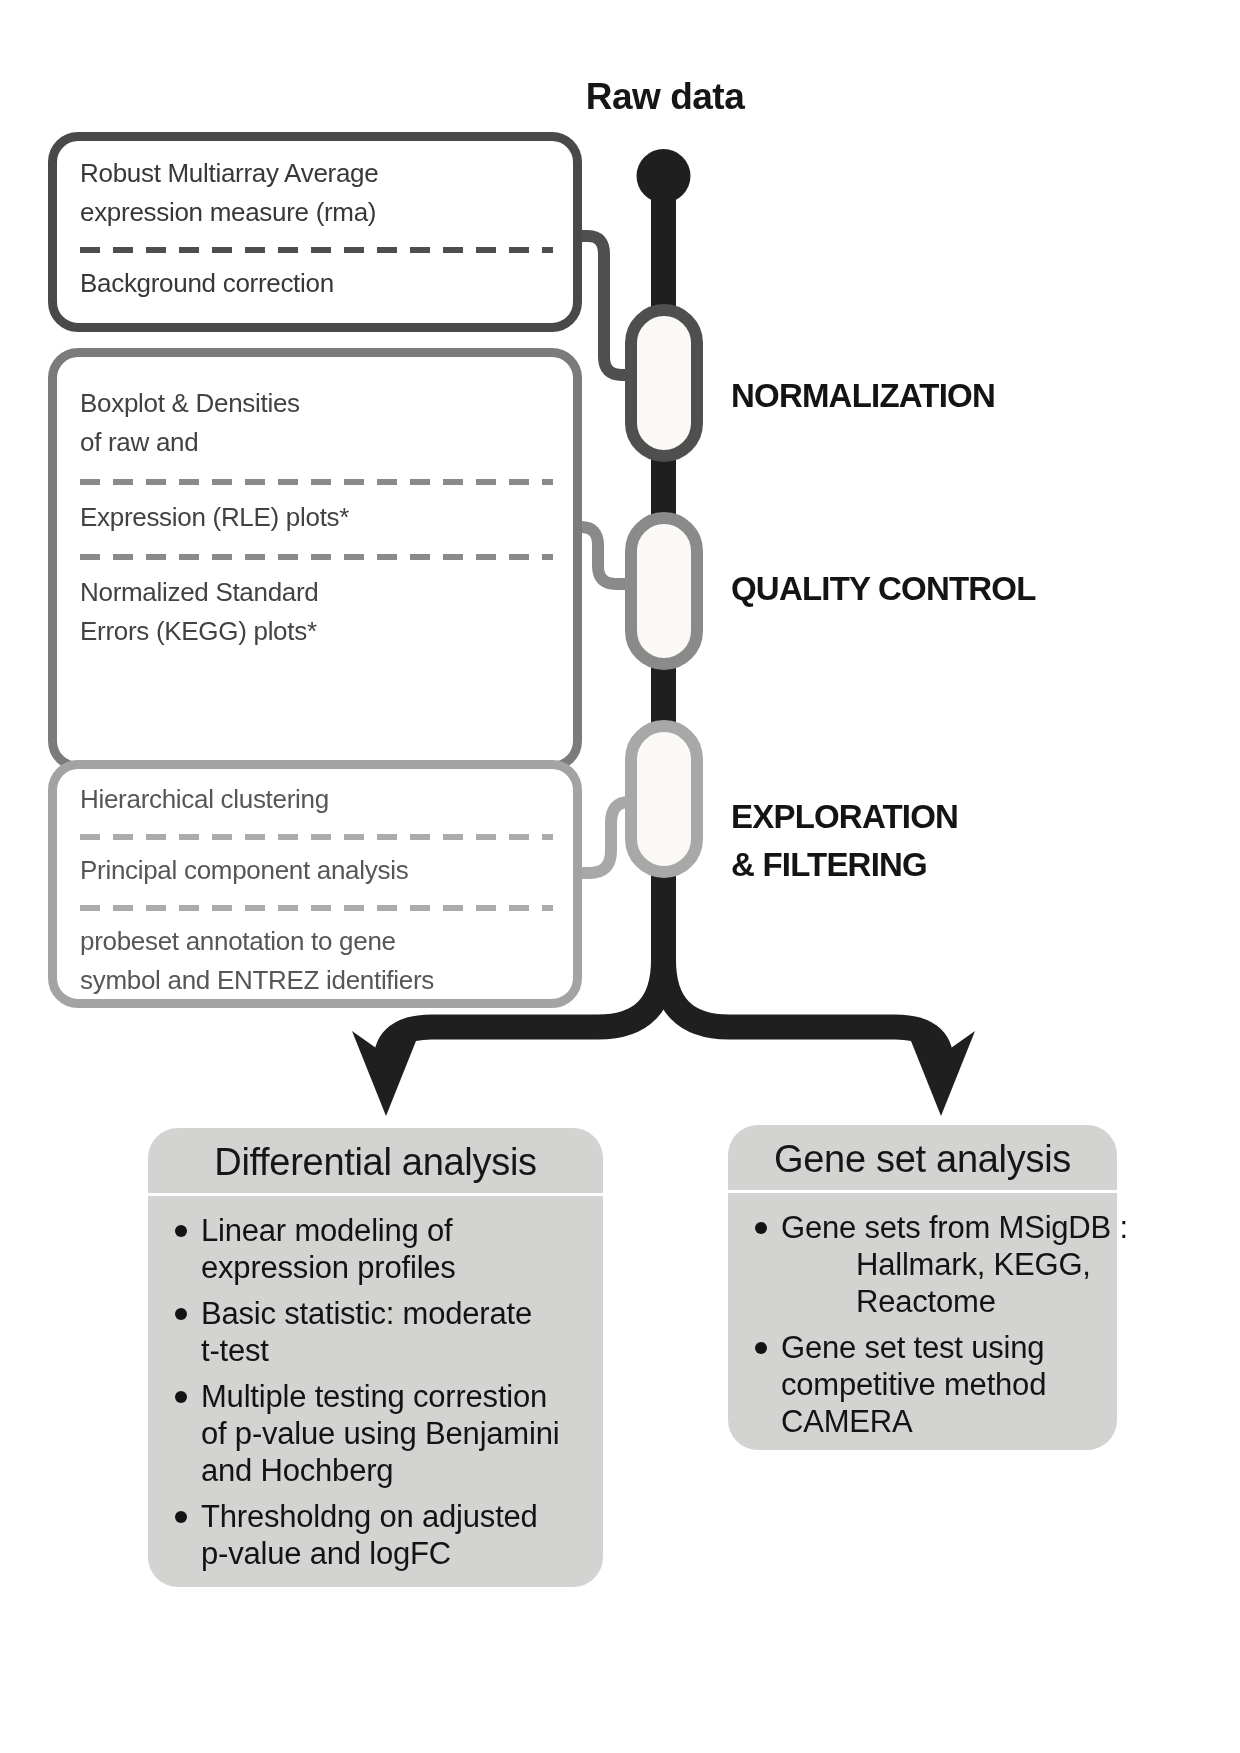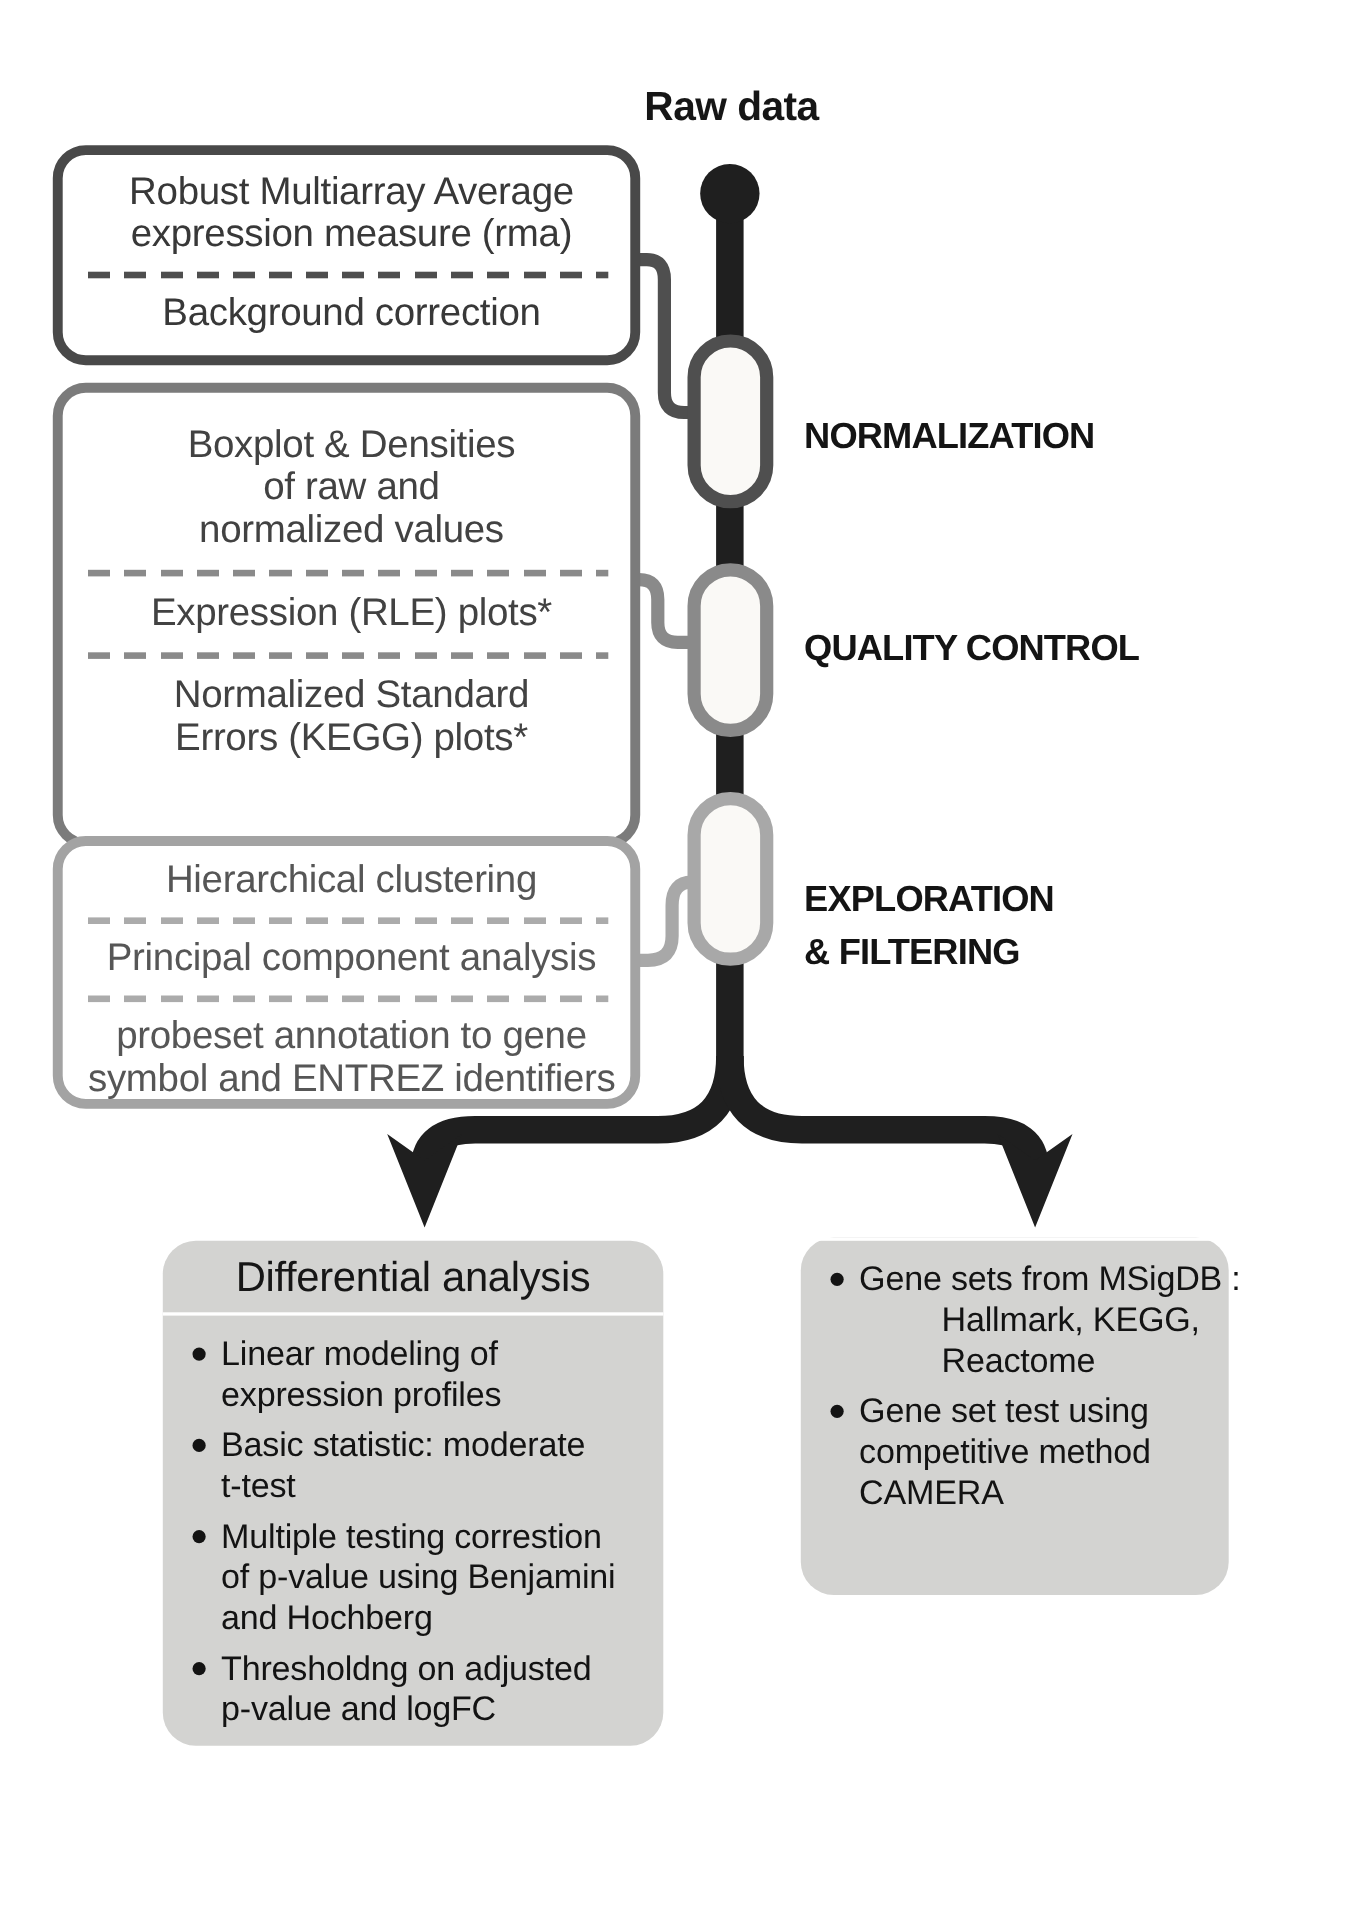--- a/index.html
+++ b/index.html
@@ -18,21 +18,21 @@
   
   .raw-label{position:absolute;left:540px;top:76px;width:250px;text-align:center;
     font-size:37px;font-weight:bold;color:#161616;z-index:2;letter-spacing:-0.5px;}
 
   
   .pbox{position:absolute;left:48px;width:534px;background:#fff;border-radius:30px;
     box-sizing:border-box;z-index:1;padding:0 14px 0 23px;}
   .pbox.b1{top:132px;height:200px;border:9px solid #494949;padding-top:13px;}
   .pbox.b2{top:348px;height:423px;border:9px solid #7b7b7b;padding-top:27px;}
   .pbox.b3{top:760px;height:248px;border:9px solid #a3a3a3;padding-top:11px;}
-  .pline{font-size:35px;line-height:39px;letter-spacing:-0.3px;white-space:nowrap;text-align:center;}
+  .pline{font-size:26px;line-height:39px;letter-spacing:-0.3px;white-space:nowrap;}
   .b1 .pline{color:#383838;}
   .b2 .pline{color:#424242;}
   .b3 .pline{color:#565656;}
   .dashline{height:6px;margin:15px 6px 11px 0;}
   .b2 .dashline{margin:17px 6px 13px 0;}
   .dashline.d1{background:repeating-linear-gradient(90deg,#4e4e4e 0 20px,transparent 20px 33px);}
   .dashline.d2{background:repeating-linear-gradient(90deg,#8a8a8a 0 20px,transparent 20px 33px);}
   .dashline.d3{background:repeating-linear-gradient(90deg,#ababab 0 20px,transparent 20px 33px);}
 
   
@@ -88,21 +88,20 @@
   <div class="pbox b1">
     <div class="pline">Robust Multiarray Average</div>
     <div class="pline">expression measure (rma)</div>
     <div class="dashline d1"></div>
     <div class="pline">Background correction</div>
   </div>
 
   <div class="pbox b2">
     <div class="pline">Boxplot &amp; Densities</div>
     <div class="pline">of raw and</div>
-    <div class="pline">normalized values</div>
     <div class="dashline d2"></div>
     <div class="pline">Expression (RLE) plots*</div>
     <div class="dashline d2"></div>
     <div class="pline">Normalized Standard</div>
     <div class="pline">Errors (KEGG) plots*</div>
   </div>
 
   <div class="pbox b3">
     <div class="pline">Hierarchical clustering</div>
     <div class="dashline d3"></div>
@@ -145,20 +144,21 @@
       </div>
       <div class="bullet-item">
         <span class="bullet-dot"></span>
         <div class="bline">Thresholdng on adjusted</div>
         <div class="bline">p-value and logFC</div>
       </div>
     </div>
   </div>
 
   <div class="panel right">
+    <div class="panel-title">Gene set analysis</div>
     <div class="panel-sep"></div>
     <div class="panel-body">
       <div class="bullet-item">
         <span class="bullet-dot"></span>
         <div class="bline">Gene sets from MSigDB :</div>
         <div class="bline indent">Hallmark, KEGG,</div>
         <div class="bline indent">Reactome</div>
       </div>
       <div class="bullet-item">
         <span class="bullet-dot"></span>

